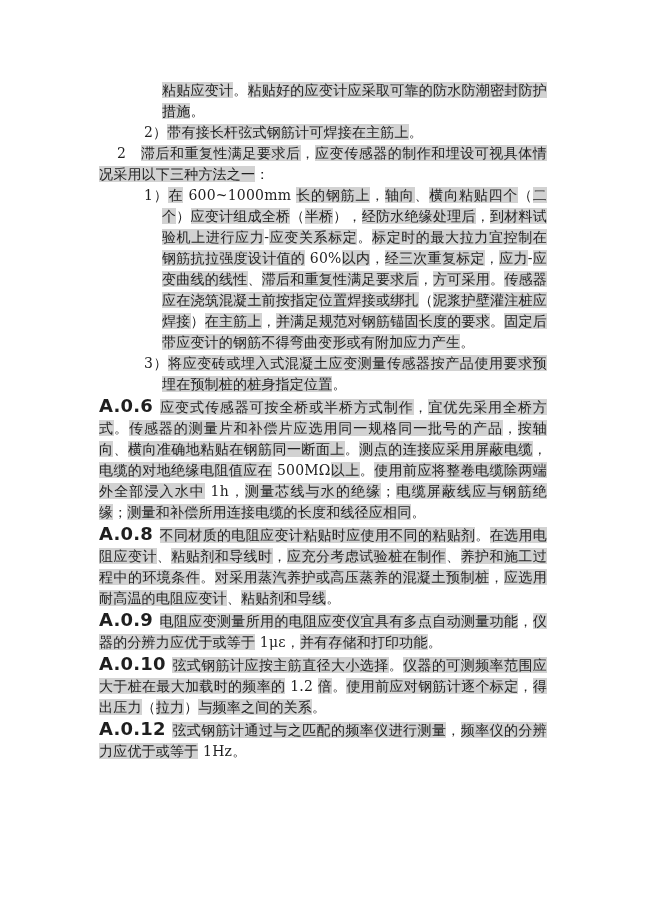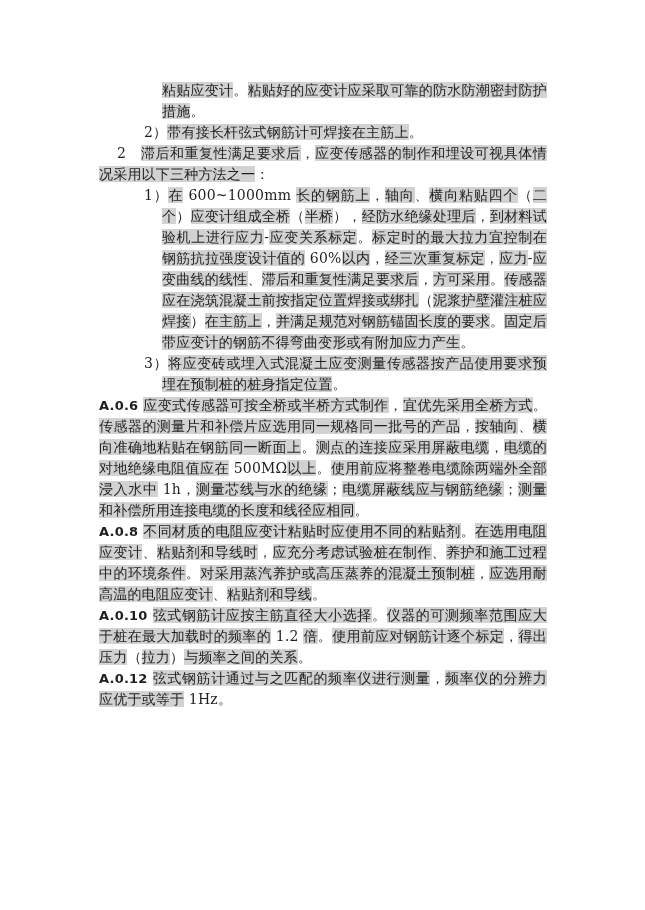--- a/index.html
+++ b/index.html
@@ -33,31 +33,32 @@
   
   .para.item{margin-left:63px;text-indent:-18px;}
   
   .para.indent2{text-indent:18px;}
   
   .para.clause{text-indent:0;}
   .label{white-space:pre;}
   .bold{
     font-weight:700;
     font-family:"DejaVu Sans","Liberation Sans",sans-serif;
-    font-size:13px;
+    font-size:18px;
   }
   .run{white-space:pre-wrap;}
   .shaded{background-color:var(--shade);}
 </style>
 </head>
 <body>
 
 <div class="doc">
     <p class="para cont"><span class="run shaded">粘贴应变计</span><span class="run">。</span><span class="run shaded">粘贴好的应变计应采取可靠的防水防潮密封防护措施</span><span class="run">。</span></p>
     <p class="para item"><span class="label">2）</span><span class="run shaded">带有接长杆弦式钢筋计可焊接在主筋上</span><span class="run">。</span></p>
     <p class="para indent2"><span class="label">2　</span><span class="run shaded">滞后和重复性满足要求后</span><span class="run">，</span><span class="run shaded">应变传感器的制作和埋设可视具体情况采用以下三种方法之一</span><span class="run">：</span></p>
     <p class="para item"><span class="label">1）</span><span class="run shaded">在</span><span class="run"> 600~1000mm </span><span class="run shaded">长的钢筋上</span><span class="run">，</span><span class="run shaded">轴向</span><span class="run">、</span><span class="run shaded">横向粘贴四个</span><span class="run">（</span><span class="run shaded">二个</span><span class="run">）</span><span class="run shaded">应变计组成全桥</span><span class="run">（</span><span class="run shaded">半桥</span><span class="run">），</span><span class="run shaded">经防水绝缘处理后</span><span class="run">，</span><span class="run shaded">到材料试验机上进行应力</span><span class="run">-</span><span class="run shaded">应变关系标定</span><span class="run">。</span><span class="run shaded">标定时的最大拉力宜控制在钢筋抗拉强度设计值的</span><span class="run"> 60%</span><span class="run shaded">以内</span><span class="run">，</span><span class="run shaded">经三次重复标定</span><span class="run">，</span><span class="run shaded">应力</span><span class="run">-</span><span class="run shaded">应变曲线的线性</span><span class="run">、</span><span class="run shaded">滞后和重复性满足要求后</span><span class="run">，</span><span class="run shaded">方可采用</span><span class="run">。</span><span class="run shaded">传感器应在浇筑混凝土前按指定位置焊接或绑扎</span><span class="run">（</span><span class="run shaded">泥浆护壁灌注桩应焊接</span><span class="run">）</span><span class="run shaded">在主筋上</span><span class="run">，</span><span class="run shaded">并满足规范对钢筋锚固长度的要求</span><span class="run">。</span><span class="run shaded">固定后带应变计的钢筋不得弯曲变形或有附加应力产生</span><span class="run">。</span></p>
     <p class="para item"><span class="label">3）</span><span class="run shaded">将应变砖或埋入式混凝土应变测量传感器按产品使用要求预埋在预制桩的桩身指定位置</span><span class="run">。</span></p>
     <p class="para clause"><span class="label bold">A.0.6 </span><span class="run shaded">应变式传感器可按全桥或半桥方式制作</span><span class="run">，</span><span class="run shaded">宜优先采用全桥方式</span><span class="run">。</span><span class="run shaded">传感器的测量片和补偿片应选用同一规格同一批号的产品</span><span class="run">，</span><span class="run shaded">按轴向</span><span class="run">、</span><span class="run shaded">横向准确地粘贴在钢筋同一断面上</span><span class="run">。</span><span class="run shaded">测点的连接应采用屏蔽电缆</span><span class="run">，</span><span class="run shaded">电缆的对地绝缘电阻值应在</span><span class="run"> 500MΩ</span><span class="run shaded">以上</span><span class="run">。</span><span class="run shaded">使用前应将整卷电缆除两端外全部浸入水中</span><span class="run"> 1h，</span><span class="run shaded">测量芯线与水的绝缘</span><span class="run">；</span><span class="run shaded">电缆屏蔽线应与钢筋绝缘</span><span class="run">；</span><span class="run shaded">测量和补偿所用连接电缆的长度和线径应相同</span><span class="run">。</span></p>
     <p class="para clause"><span class="label bold">A.0.8 </span><span class="run shaded">不同材质的电阻应变计粘贴时应使用不同的粘贴剂</span><span class="run">。</span><span class="run shaded">在选用电阻应变计</span><span class="run">、</span><span class="run shaded">粘贴剂和导线时</span><span class="run">，</span><span class="run shaded">应充分考虑试验桩在制作</span><span class="run">、</span><span class="run shaded">养护和施工过程中的环境条件</span><span class="run">。</span><span class="run shaded">对采用蒸汽养护或高压蒸养的混凝土预制桩</span><span class="run">，</span><span class="run shaded">应选用耐高温的电阻应变计</span><span class="run">、</span><span class="run shaded">粘贴剂和导线</span><span class="run">。</span></p>
+    <p class="para clause"><span class="label bold">A.0.9 </span><span class="run shaded">电阻应变测量所用的电阻应变仪宜具有多点自动测量功能</span><span class="run">，</span><span class="run shaded">仪器的分辨力应优于或等于</span><span class="run"> 1με，</span><span class="run shaded">并有存储和打印功能</span><span class="run">。</span></p>
     <p class="para clause"><span class="label bold">A.0.10 </span><span class="run shaded">弦式钢筋计应按主筋直径大小选择</span><span class="run">。</span><span class="run shaded">仪器的可测频率范围应大于桩在最大加载时的频率的</span><span class="run"> 1.2 </span><span class="run shaded">倍</span><span class="run">。</span><span class="run shaded">使用前应对钢筋计逐个标定</span><span class="run">，</span><span class="run shaded">得出压力</span><span class="run">（</span><span class="run shaded">拉力</span><span class="run">）</span><span class="run shaded">与频率之间的关系</span><span class="run">。</span></p>
     <p class="para clause"><span class="label bold">A.0.12 </span><span class="run shaded">弦式钢筋计通过与之匹配的频率仪进行测量</span><span class="run">，</span><span class="run shaded">频率仪的分辨力应优于或等于</span><span class="run"> 1Hz。</span></p>
   </div>
 
 </body></html>

